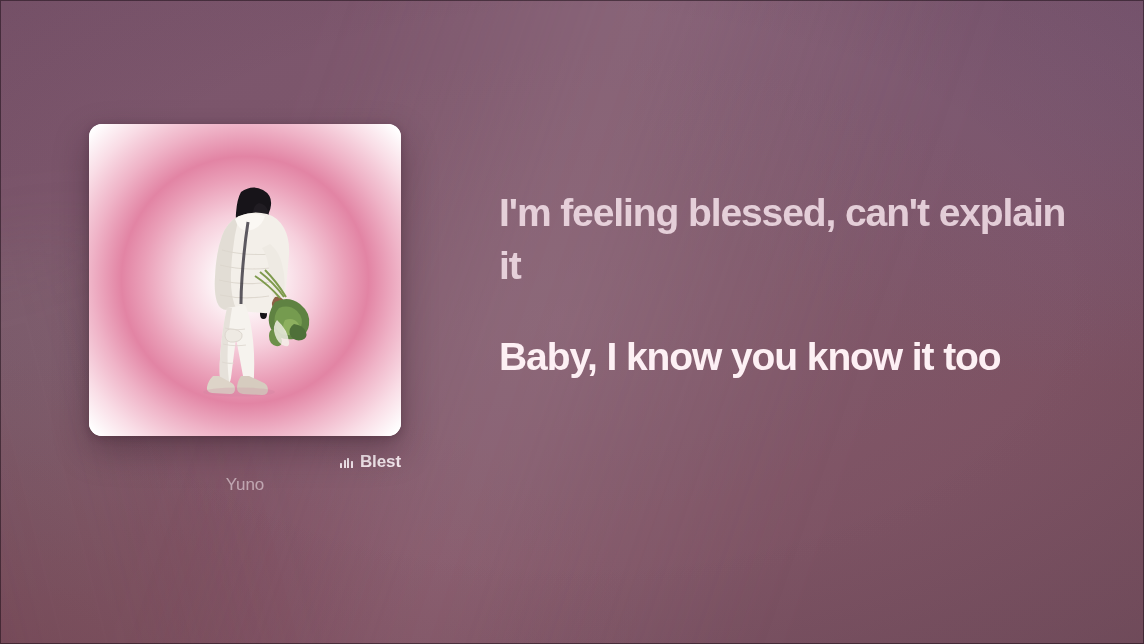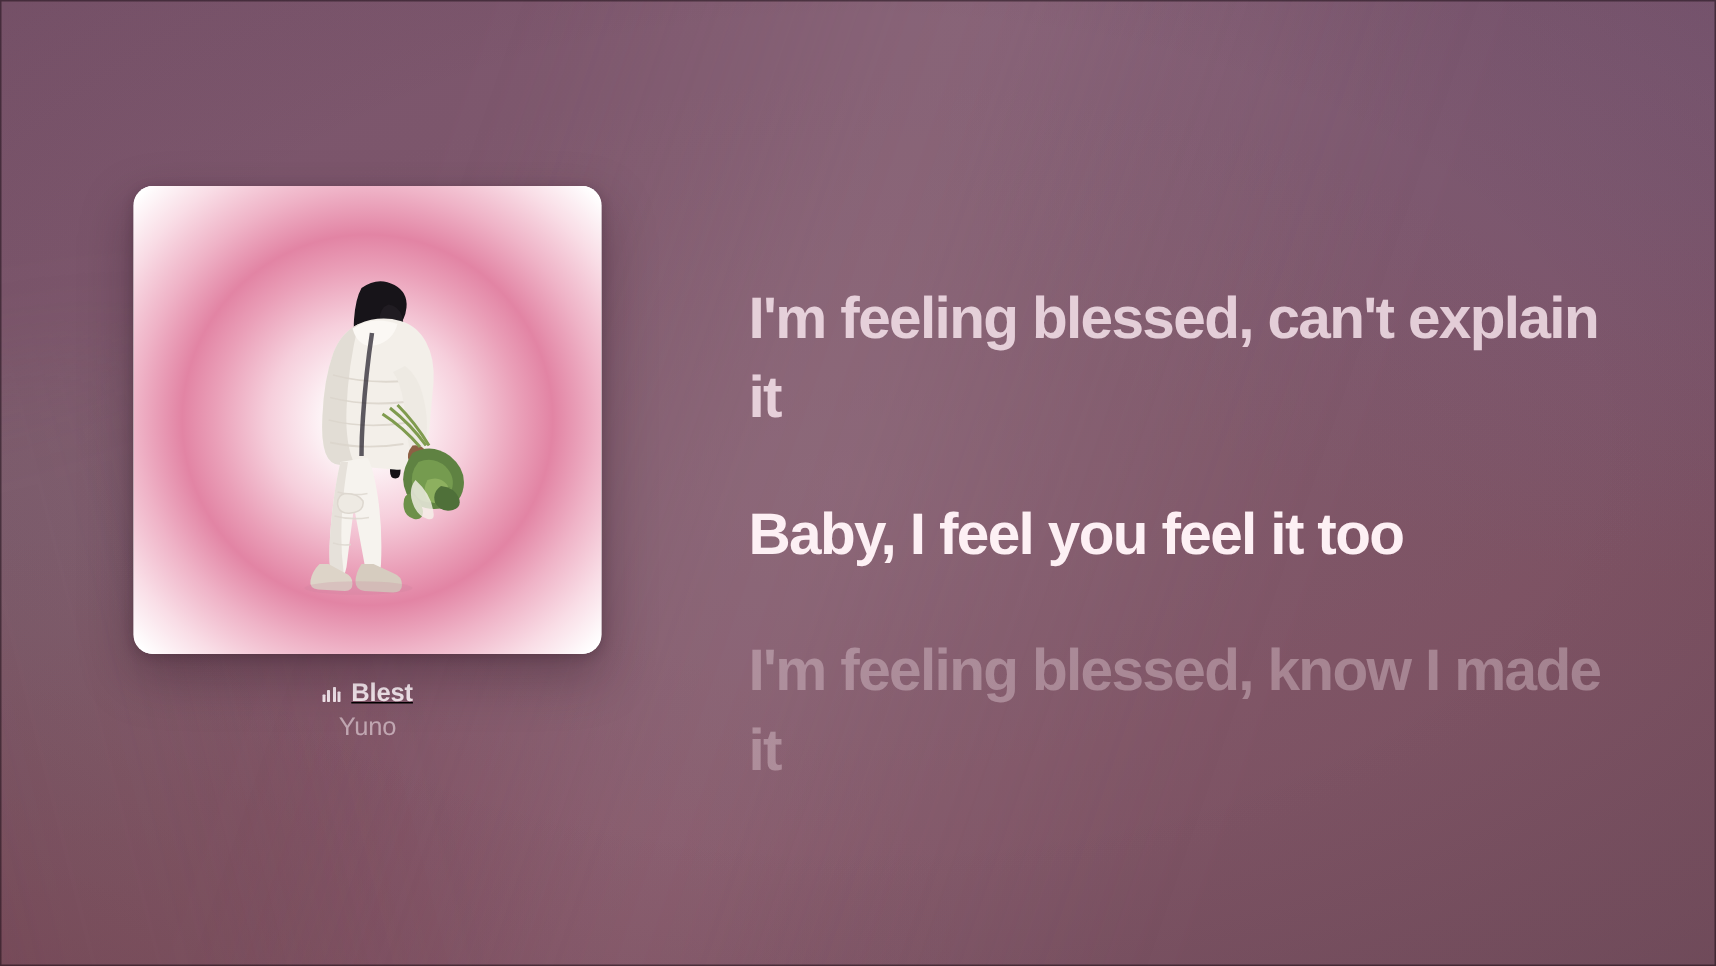--- a/index.html
+++ b/index.html
@@ -78,21 +78,21 @@
         #ea9fb8 46%,
         #e284a4 56%,
         #efb3c7 70%,
         #f9dde6 84%,
         #ffffff 97%);
   }
   .art-figure { position:absolute; left:0; top:0; width:312px; height:312px; }
 
   .track-meta { margin-top:16px; text-align:center; }
   .track-title-row {
-    display:flex; align-items:center; justify-content:center; gap:7px;text-decoration:underline;
+    display:flex; align-items:center; justify-content:flex-end; gap:7px;
   }
   .eq-icon { display:flex; align-items:flex-end; gap:1.5px; height:11px; }
   .eq-icon i {
     display:block; width:2px; background:#f6eaf0; border-radius:0.5px;
   }
   .eq-icon i:nth-child(1){ height:5px; }
   .eq-icon i:nth-child(2){ height:8px; }
   .eq-icon i:nth-child(3){ height:10px; }
   .eq-icon i:nth-child(4){ height:7px; }
 
@@ -207,17 +207,16 @@
           <i></i>
       </span>
       <span class="track-title">Blest</span>
     </div>
     <div class="track-artist">Yuno</div>
   </div>
 </div>
 
 <div id="lyrics">
   <div class="lyric-line lyric-past">I'm feeling blessed, can't explain it</div>
-  <div class="lyric-line lyric-active">Baby, I feel you feel it too</div>
-  <div class="lyric-line lyric-upcoming">I'm feeling blessed, know I made it</div>
+  <div class="lyric-line lyric-active">Baby, I know you know it too</div>
 </div>
 
 <div class="window-border"></div>
 
 </body></html>

